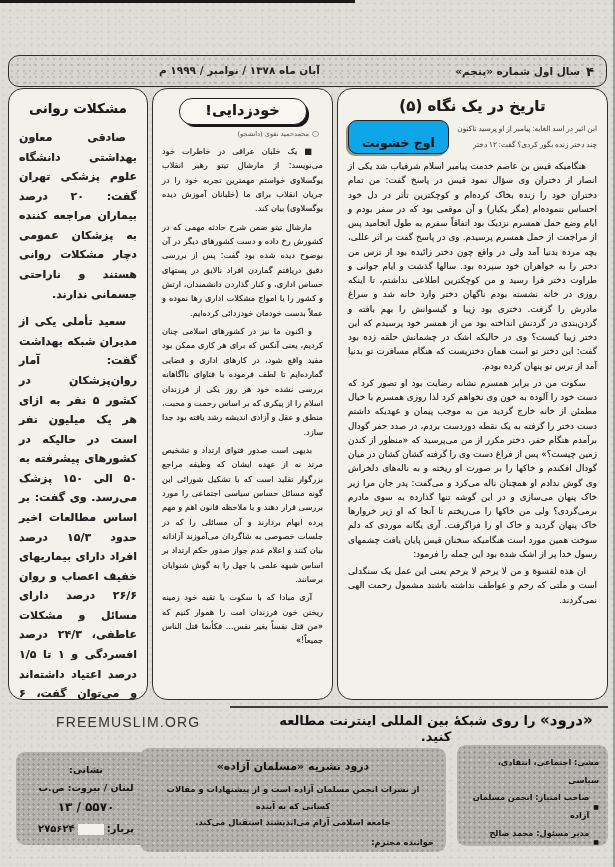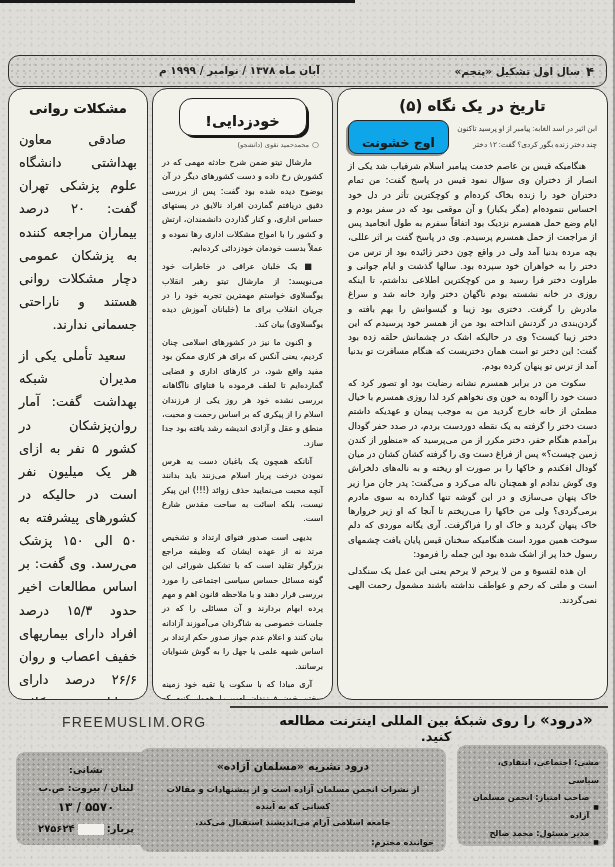--- a/index.html
+++ b/index.html
@@ -54,46 +54,46 @@
     background:#f2f1ea; border:1.6px solid #30302d; border-radius:15px;
     direction:rtl; text-align:justify; overflow:hidden;
     text-shadow:0 0 .5px rgba(40,40,40,.55);
   }
   .col p { text-indent:11px; color:#242422; }
   .col-right { left:337px; width:271px; padding:7px 10px 8px; }
   .col-right p { font-size:8.8px; line-height:1.62; margin-bottom:3px; }
   .col-mid   { left:152px; width:181px; padding:7px 9px 8px; }
   .col-mid p { font-size:8.2px; line-height:1.75; margin-bottom:4px; }
   .col-left  { left:8px;  width:140px; padding:8px 10px; }
-  .col-left p{ font-size:13px; line-height:1.78; margin-bottom:8px; font-weight:400; }
+  .col-left p{ font-size:11px; line-height:1.78; margin-bottom:8px; font-weight:700; }
 
   .history-title { font-size:15px; font-weight:bold; text-align:center; letter-spacing:.5px; margin:1px 0 5px; }
   .note-row { display:flex; direction:rtl; align-items:center; gap:8px; margin:0 0 5px; }
   .note-lines { flex:1; font-size:7.4px; line-height:2.1; text-align:right; text-shadow:none; color:#333;font-family:Liberation Serif, serif; }
   .violence-box {
     font-size:12.5px; font-weight:bold; white-space:nowrap;
     border:1.7px solid #232321; border-radius:9px; padding:14px 13px 3px;
     background:#0ea5e9; box-shadow:-2px 2px 0 rgba(55,55,52,.5);
   }
 
   .title-box {
     width:128px; margin:2px auto 5px; text-align:center;
     font-size:14.5px; font-weight:bold;
-    border:1.7px solid #1d1d1b; border-radius:13px; padding:14px 6px 6px;
+    border:1.7px solid #1d1d1b; border-radius:13px; padding:3px 6px 6px;
     background:#f7f6f0; box-shadow:3px 3px 0 -1px #171716;
   }
   .byline { display:flex; direction:rtl; align-items:center; gap:3px; font-size:6.6px; color:#4a4a47; margin:0 4px 6px; text-shadow:none; }
   .byline .circ { font-size:8px; line-height:1; }
 
   .mental-title { font-size:13.5px; font-weight:bold; text-align:center; margin:3px 0 12px; letter-spacing:.5px; }
 
   
   .rule { position:absolute; left:230px; top:706px; width:378px; height:1.5px; background:#3c3c39; }
   .banner-url {
-    position:absolute; left:62px; top:714px;
+    position:absolute; left:56px; top:714px;
     font-family:"Liberation Sans", sans-serif; font-size:14px; letter-spacing:1.2px; color:#343431;
   }
   .banner-fa {
     position:absolute; left:262px; top:711px; width:348px;
     direction:rtl; text-align:center; font-weight:bold; font-size:13px; color:#111;
   }
   .banner-fa .brand { font-size:15px; letter-spacing:1.5px; }
 
   
   .fbox { position:absolute; border-radius:9px; direction:rtl; color:#121210; overflow:hidden; }
@@ -122,21 +122,21 @@
 </head>
 <body>
 
 <div class="page">
 
   <div class="scan-bar-top"></div>
   <div class="scan-edge-right"></div>
 
   <div class="header-strip speckle">
     <span class="pnum">۴</span>
-    <span class="issue">سال اول تشکیل «پنجم»</span>
+    <span class="issue">سال اول شماره «پنجم»</span>
     <span class="hdate">آبان ماه ۱۳۷۸ / نوامبر / ۱۹۹۹ م</span>
   </div>
 
   <section class="col col-right">
     <h1 class="history-title">تاریخ در یک نگاه (۵)</h1>
     <div class="note-row">
       <div class="note-lines">
         <div>ابن اثیر در اسد الغابه: پیامبر از او پرسید تاکنون</div>
         <div>چند دختر زنده بگور کردی؟ گفت: ۱۲ دختر</div>
       </div>
@@ -146,24 +146,23 @@
     <p>سکوت من در برابر همسرم نشانه رضایت بود او تصور کرد که دست خود را آلوده به خون وی نخواهم کرد لذا روزی همسرم با خیال مطمئن از خانه خارج گردید من به موجب پیمان و عهدیکه داشتم دست دختر را گرفته به یک نقطه دوردست بردم، در صدد حفر گودال برآمدم هنگام حفر، دختر مکرر از من می‌پرسید که «منظور از کندن زمین چیست؟» پس از فراغ دست وی را گرفته کشان کشان در میان گودال افکندم و خاکها را بر صورت او ریخته و به ناله‌های دلخراش وی گوش ندادم او همچنان ناله می‌کرد و می‌گفت: پدر جان مرا زیر خاک پنهان می‌سازی و در این گوشه تنها گذارده به سوی مادرم برمی‌گردی؟ ولی من خاکها را می‌ریختم تا آنجا که او زیر خروارها خاک پنهان گردید و خاک او را فراگرفت. آری یگانه موردی که دلم سوخت همین مورد است هنگامیکه سخنان قیس پایان یافت چشمهای رسول خدا پر از اشک شده بود این جمله را فرمود:</p>
     <p>ان هذه لقسوة و من لا یرحم لا یرحم یعنی این عمل یک سنگدلی است و ملتی که رحم و عواطف نداشته باشند مشمول رحمت الهی نمی‌گردند.</p>
   </section>
 
   <section class="col col-mid">
     <div class="title-box">خودزدایی!</div>
     <div class="byline">
       <span class="circ">○</span>
       <span>محمدحمید نقوی (دانشجو)</span>
     </div>
+    <p>■ یک خلبان عراقی در خاطرات خود می‌نویسد: از مارشال تیتو رهبر انقلاب یوگسلاوی خواستم مهمترین تجربه خود را در جریان انقلاب برای ما (خلبانان آموزش دیده یوگسلاوی) بیان کند.</p>
     <p>مارشال تیتو ضمن شرح حادثه مهمی که در کشورش رخ داده و دست کشورهای دیگر در آن بوضوح دیده شده بود گفت: پس از بررسی دقیق دریافتم گماردن افراد نالایق در پستهای حساس اداری، و کنار گذاردن دانشمندان، ارتش و کشور را با امواج مشکلات اداری رها نموده و عملاً بدست خودمان خودزدائی کرده‌ایم.</p>
-    <p>■ یک خلبان عراقی در خاطرات خود می‌نویسد: از مارشال تیتو رهبر انقلاب یوگسلاوی خواستم مهمترین تجربه خود را در جریان انقلاب برای ما (خلبانان آموزش دیده یوگسلاوی) بیان کند.</p>
     <p>و اکنون ما نیز در کشورهای اسلامی چنان کردیم، یعنی آنکس که برای هر کاری ممکن بود مفید واقع شود، در کارهای اداری و قضایی گمارده‌ایم تا لطف فرموده با فتاوای ناآگاهانه بررسی نشده خود هر روز یکی از فرزندان اسلام را از پیکری که بر اساس رحمت و محبت، منطق و عقل و آزادی اندیشه رشد یافته بود جدا سازد.</p>
-    <p>آنانکه همچون یک باغبان دست به هرس نمودن درخت پربار اسلام می‌زنند باید بدانند آنچه محبت می‌نمایید حذف زوائد (!!!) این پیکر نیست، بلکه اسائت به ساحت مقدس شارع است.</p>
     <p>بدیهی است صدور فتوای ارتداد و تشخیص مرتد نه از عهده ایشان که وظیفه مراجع بزرگوار تقلید است که با تشکیل شورائی این گونه مسائل حساس سیاسی اجتماعی را مورد بررسی قرار دهند و با ملاحظه قانون اهم و مهم پرده ابهام بردارند و آن مسائلی را که در جلسات خصوصی به شاگردان می‌آموزند آزادانه بیان کنند و اعلام عدم جواز صدور حکم ارتداد بر اساس شبهه علمی یا جهل را به گوش شنوایان برسانند.</p>
     <p>آری مبادا که با سکوت یا تقیه خود زمینه ریختن خون فرزندان امت را هموار کنیم که «من قتل نفساً بغیر نفس... فکأنما قتل الناس جمیعاً!»</p>
   </section>
 
   <section class="col col-left">
     <h2 class="mental-title">مشکلات روانی</h2>
     <p>صادقی معاون بهداشتی دانشگاه علوم پزشکی تهران گفت: ۲۰ درصد بیماران مراجعه کننده به پزشکان عمومی دچار مشکلات روانی هستند و ناراحتی جسمانی ندارند.</p>
     <p>سعید تأملی یکی از مدیران شبکه بهداشت گفت: آمار روان‌پزشکان در کشور ۵ نفر به ازای هر یک میلیون نفر است در حالیکه در کشورهای پیشرفته به ۵۰ الی ۱۵۰ پزشک می‌رسد. وی گفت: بر اساس مطالعات اخیر حدود ۱۵/۳ درصد افراد دارای بیماریهای خفیف اعصاب و روان ۲۶/۶ درصد دارای مسائل و مشکلات عاطفی، ۲۴/۳ درصد افسردگی و ۱ تا ۱/۵ درصد اعتیاد داشته‌اند و می‌توان گفت، ۶ میلیون نفر به بیماری روانی (در سطوح مختلف) مبتلا هستند.</p>
   </section>
 

